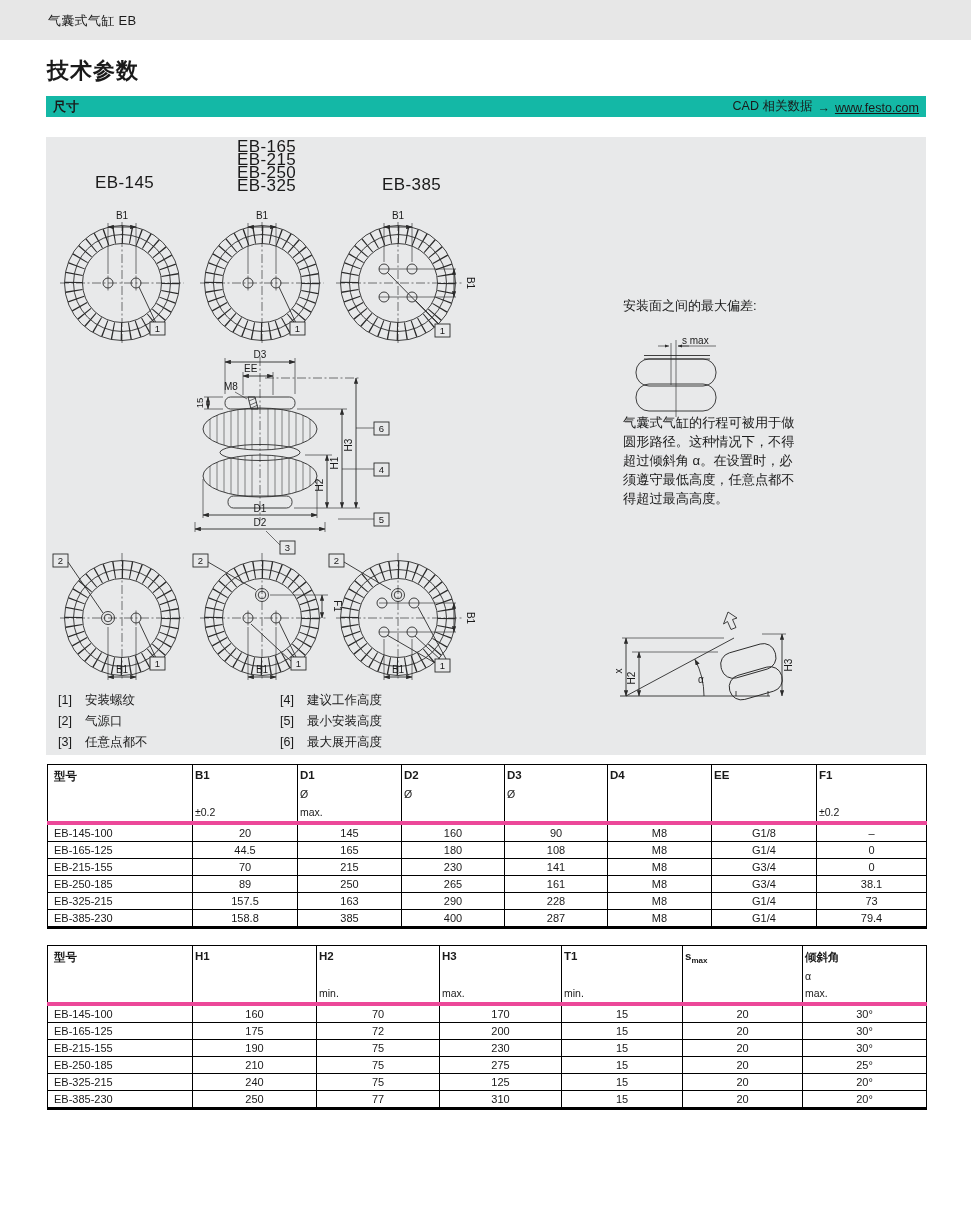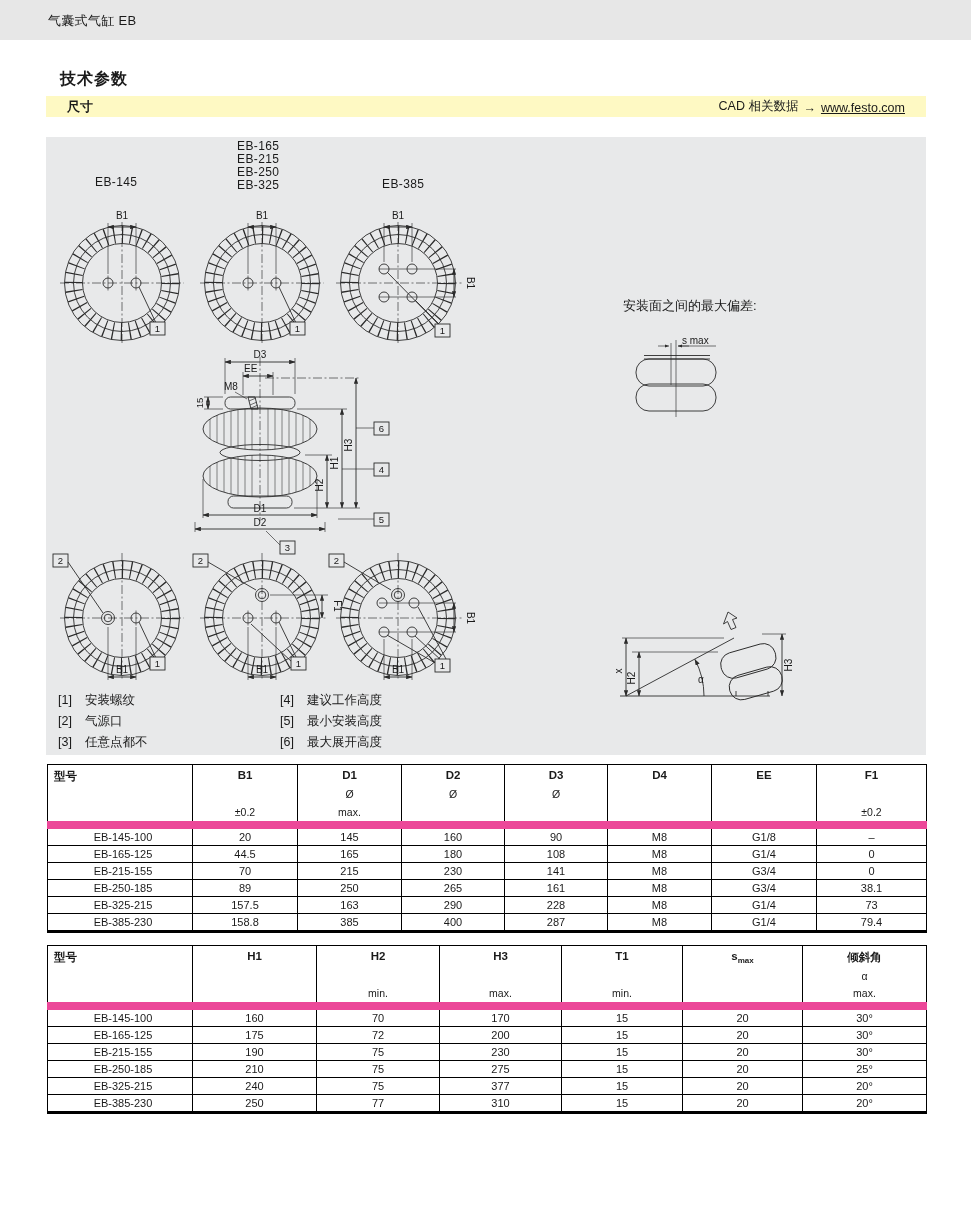--- a/index.html
+++ b/index.html
@@ -2,61 +2,61 @@
 <html><head>
 <meta charset="utf-8">
 <style>
   html,body{margin:0;padding:0;background:#fff;}
   body{width:971px;height:1205px;position:relative;font-family:"Liberation Sans",sans-serif;color:#1a1a1a;}
   .page{position:absolute;top:0;left:0;width:971px;height:1205px;background:#fff;overflow:hidden;}
 
   .topband{position:absolute;top:0;left:0;width:971px;height:40px;background:#e7e7e7;}
   .topband .ptitle{position:absolute;left:48px;top:12px;font-size:13px;letter-spacing:.3px;}
 
-  .pagetitle{position:absolute;left:47px;top:56px;margin:13px;font-size:16px;font-weight:600;
+  .pagetitle{position:absolute;left:47px;top:56px;margin:0;font-size:22px;font-weight:600;
              font-family:"DejaVu Serif","Liberation Serif",serif;letter-spacing:1px;}
 
   .panel{position:absolute;left:46px;top:96px;width:880px;height:659px;}
-  .panel-bar{position:absolute;top:0;left:0;width:880px;height:21px;background:#fef9c3;
-             display:flex;align-items:center;justify-content:space-between;box-sizing:border-box;padding:0 21px;}
+  .panel-bar{position:absolute;top:0;left:0;width:880px;height:21px;background:#14b8a6;
+             display:flex;align-items:center;justify-content:space-between;box-sizing:border-box;padding:0 7px;}
   .panel-bar .sec{font-weight:bold;font-size:13px;}
   .cad{font-size:12.5px;display:flex;align-items:flex-end;gap:5px;}
   .cadlink{color:#1a1a1a;text-decoration:underline;cursor:pointer;}
   .panel-sub{position:absolute;top:21px;left:0;width:880px;height:20px;background:#e8e9ea;
              font-size:12.5px;box-sizing:border-box;padding:3px 0 0 7px;}
   .draw{position:absolute;top:41px;left:0;width:880px;height:618px;background:#e8e9ea;}
   .abs{position:absolute;}
-  .mlabel{font-size:12px;letter-spacing:.4px;line-height:13px;}
+  .mlabel{font-size:17px;letter-spacing:.4px;line-height:13px;}
 
   .side-title{font-size:13px;}
   .para{font-size:13.2px;line-height:19px;}
   .leg{position:absolute;font-size:12.5px;display:flex;line-height:15px;}
   .leg .lnum{width:27px;flex:none;}
 
   
   .dw line,.dw path,.dw circle,.dw rect,.dw ellipse{stroke:#2b2b2b;stroke-width:.9;fill:none;}
   .dw .thin{stroke-width:.65;}
   .dw .cl{stroke-width:.65;stroke-dasharray:9 2.5 2 2.5;}
   .dw .tick{stroke-width:17;stroke-dasharray:.14 .86;}
   .dw text{fill:#1a1a1a;stroke:none;font-family:"Liberation Sans",sans-serif;font-size:9.5px;}
   .dw .lbl{font-size:10px;}
   .dw .cbox{fill:#e8e9ea;stroke-width:.9;}
   .dw .ribs line{stroke-width:.55;}
 
   
   .t{position:absolute;left:47px;width:879px;border-collapse:collapse;table-layout:fixed;
      background:#fff;border:1px solid #000;border-bottom:3px solid #000;font-size:11px;}
   .t th,.t td{border:1px solid #000;padding:0;}
-  .t thead th{border-bottom:8px solid #ec4899;vertical-align:top;font-weight:normal;text-align:center;height:56px;}
+  .t thead th{border-bottom:4px solid #ec4899;vertical-align:top;font-weight:normal;text-align:left;height:56px;}
   .t .hc{display:flex;flex-direction:column;justify-content:space-between;height:50px;padding:4px 2px 2px;}
   .t .l1{font-weight:bold;font-size:11.5px;min-height:13px;}
   .t .l2,.t .l3{font-size:10.5px;min-height:13px;}
   .t sub{font-size:8px;}
   .t td{height:16px;text-align:center;}
-  .t td.model{text-align:center;padding-left:6px;}
+  .t td.model{text-align:left;padding-left:6px;}
   .t th.model .hc{align-items:flex-start;padding-left:6px;}
 </style>
 </head>
 <body>
 
 <svg width="0" height="0" style="position:absolute" aria-hidden="true">
   <defs>
     <marker id="ae" markerWidth="7" markerHeight="5" refX="6.5" refY="2.5" orient="auto">
         <path d="M0,0L7,2.5L0,5z" fill="#2b2b2b" stroke="none"></path>
       </marker>
@@ -355,20 +355,27 @@
         <line x1="26" y1="24" x2="92" y2="24"></line>
           <line x1="26" y1="20.5" x2="92" y2="20.5"></line>
         <line class="thin" x1="53" y1="8" x2="53" y2="50"></line>
         <line class="thin" x1="58" y1="5" x2="58" y2="82"></line>
         <line class="thin" x1="40" y1="11" x2="51" y2="11" marker-end="url(#ae)"></line>
         <line class="thin" x1="71" y1="11" x2="60" y2="11" marker-end="url(#ae)"></line>
         <line class="thin" x1="60" y1="11" x2="98" y2="11"></line>
         <text class="lbl" x="64" y="9">s max</text>
       </svg>
 
+      <div class="abs para" style="left:577px;top:276px;width:210px">
+        <div>气囊式气缸的行程可被用于做</div>
+        <div>圆形路径。这种情况下，不得</div>
+        <div>超过倾斜角 α。在设置时，必</div>
+        <div>须遵守最低高度，任意点都不</div>
+        <div>得超过最高高度。</div>
+      </div>
 
       <svg class="dw abs" style="left:566px;top:471px" width="185" height="100" viewBox="0 0 185 100">
         <line x1="8" y1="88" x2="158" y2="88"></line>
         <line class="thin" x1="10" y1="30" x2="112" y2="30"></line>
         <line class="thin" x1="20" y1="44" x2="106" y2="44"></line>
         <line x1="14" y1="30" x2="14" y2="88" marker-start="url(#as)" marker-end="url(#ae)"></line>
         <text class="lbl" transform="translate(10 63) rotate(-90)" text-anchor="middle">x</text>
         <line x1="27" y1="44" x2="27" y2="88" marker-start="url(#as)" marker-end="url(#ae)"></line>
         <text class="lbl" transform="translate(23 70) rotate(-90)" text-anchor="middle">H2</text>
         <line x1="14" y1="88" x2="122" y2="30"></line>
@@ -645,21 +652,21 @@
           <td>75</td>
           <td>275</td>
           <td>15</td>
           <td>20</td>
           <td>25°</td>
         </tr>
       <tr>
           <td class="model">EB-325-215</td>
           <td>240</td>
           <td>75</td>
-          <td>377</td>
+          <td>125</td>
           <td>15</td>
           <td>20</td>
           <td>20°</td>
         </tr>
       <tr>
           <td class="model">EB-385-230</td>
           <td>250</td>
           <td>77</td>
           <td>310</td>
           <td>15</td>

